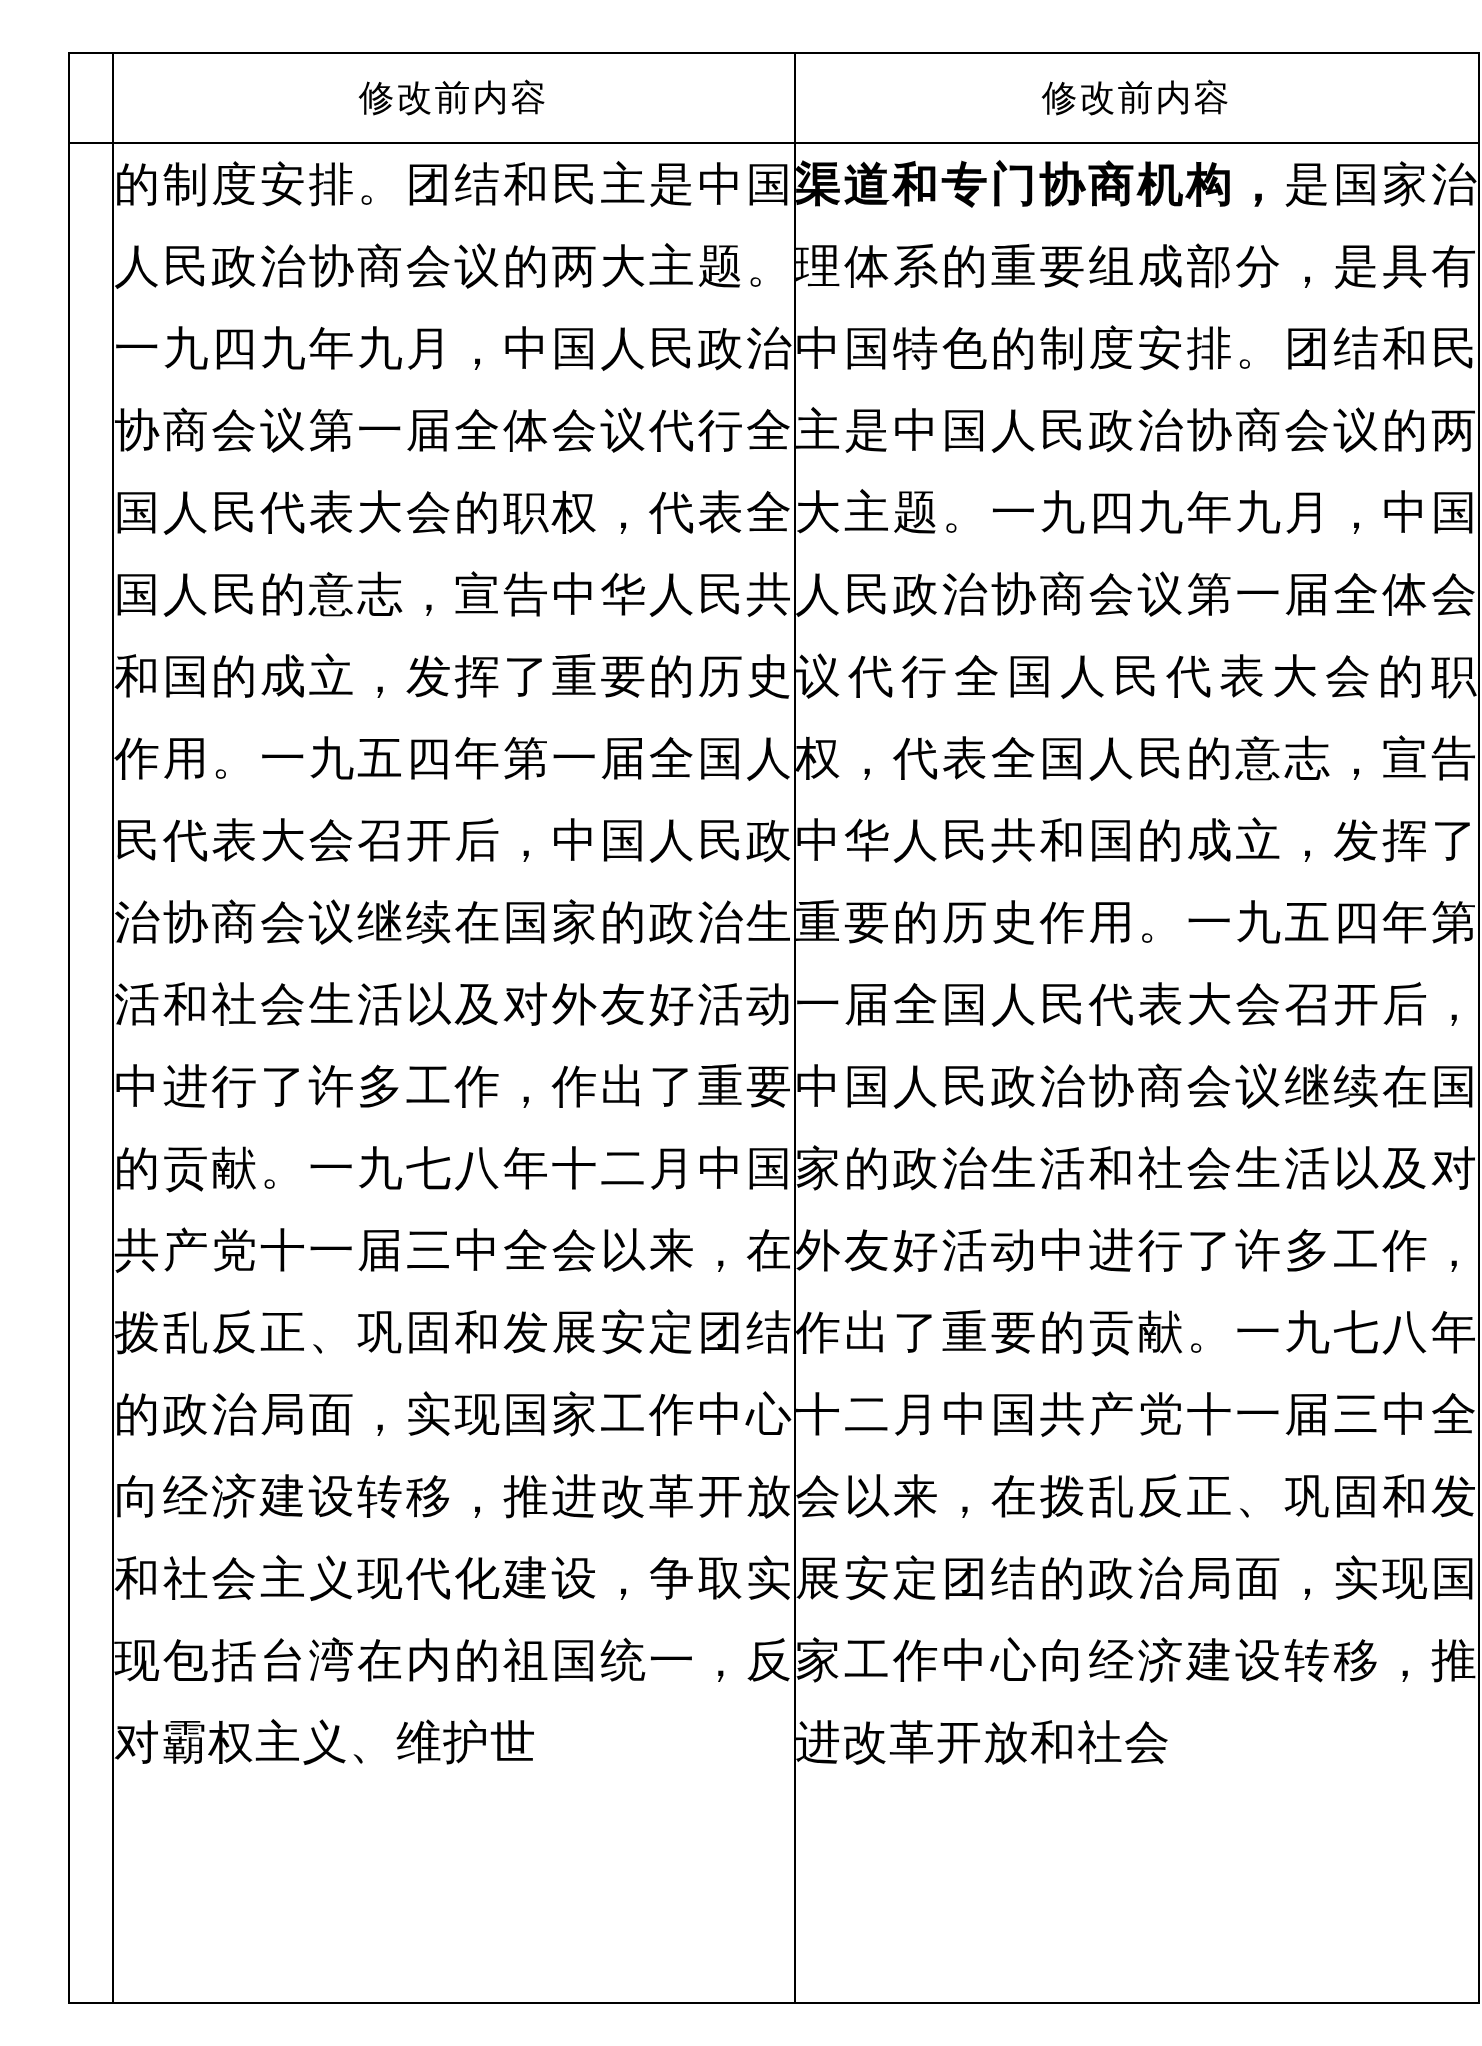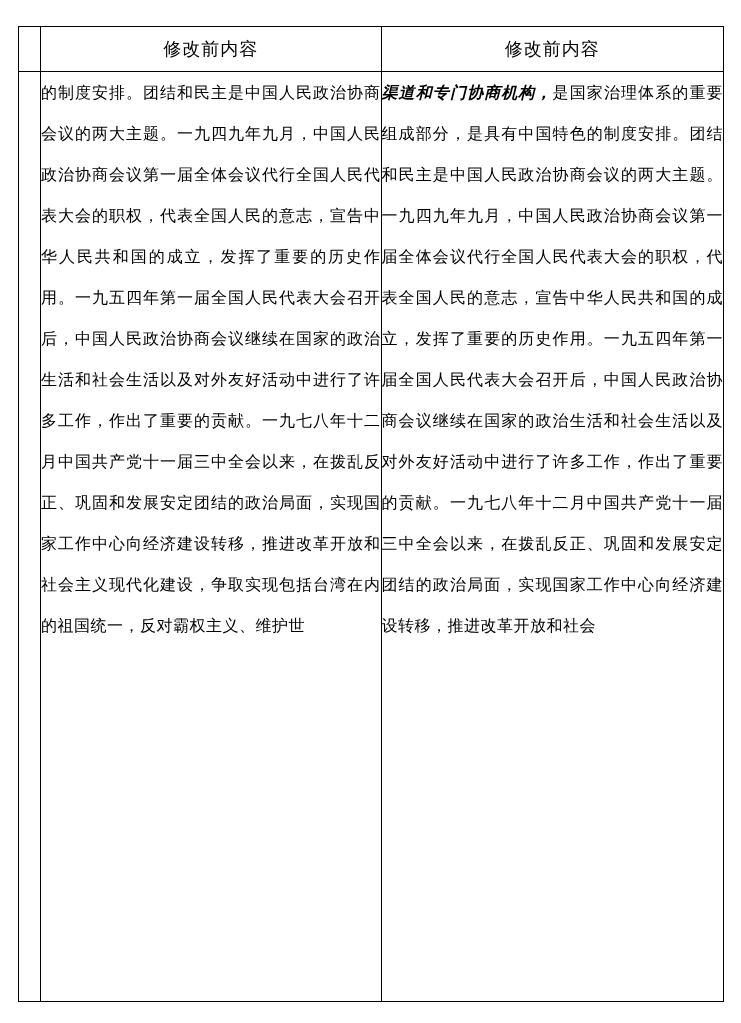--- a/index.html
+++ b/index.html
@@ -13,20 +13,21 @@
     font-family: "Liberation Serif", "DejaVu Serif", serif;
     color: #000000;
     overflow: hidden;
   }
   .page {
     position: relative;
     width: 724px;
     height: 1023px;
     background: #ffffff;
     box-sizing: border-box;
+    margin-left: 16px;
   }
   .doc-table {
     position: absolute;
     left: 18px;
     top: 26px;
     width: 706px;
     border-collapse: collapse;
     table-layout: fixed;
   }
   .doc-table td, .doc-table th {
@@ -45,31 +46,30 @@
   .col-gutter { width: 22px; }
   .col-left { width: 340px; }
   .col-right { width: 342px; }
 
   .cell-body {
     padding: 14px 16px 0 16px;
     height: 930px;
     box-sizing: border-box;
   }
   .para {
-    font-size: 16px;
+    font-size: 23px;
     line-height: 41px;
     text-align: justify;
     text-justify: inter-ideograph;
     letter-spacing: 0.5px;
     margin: 0;
     word-break: break-all;
   }
   .para b {
     font-weight: bold;
-    font-style: italic;
   }
   .gutter-cell {
     background: #ffffff;
   }
 </style>
 </head>
 <body>
 
 <div class="page">
   <table class="doc-table">

